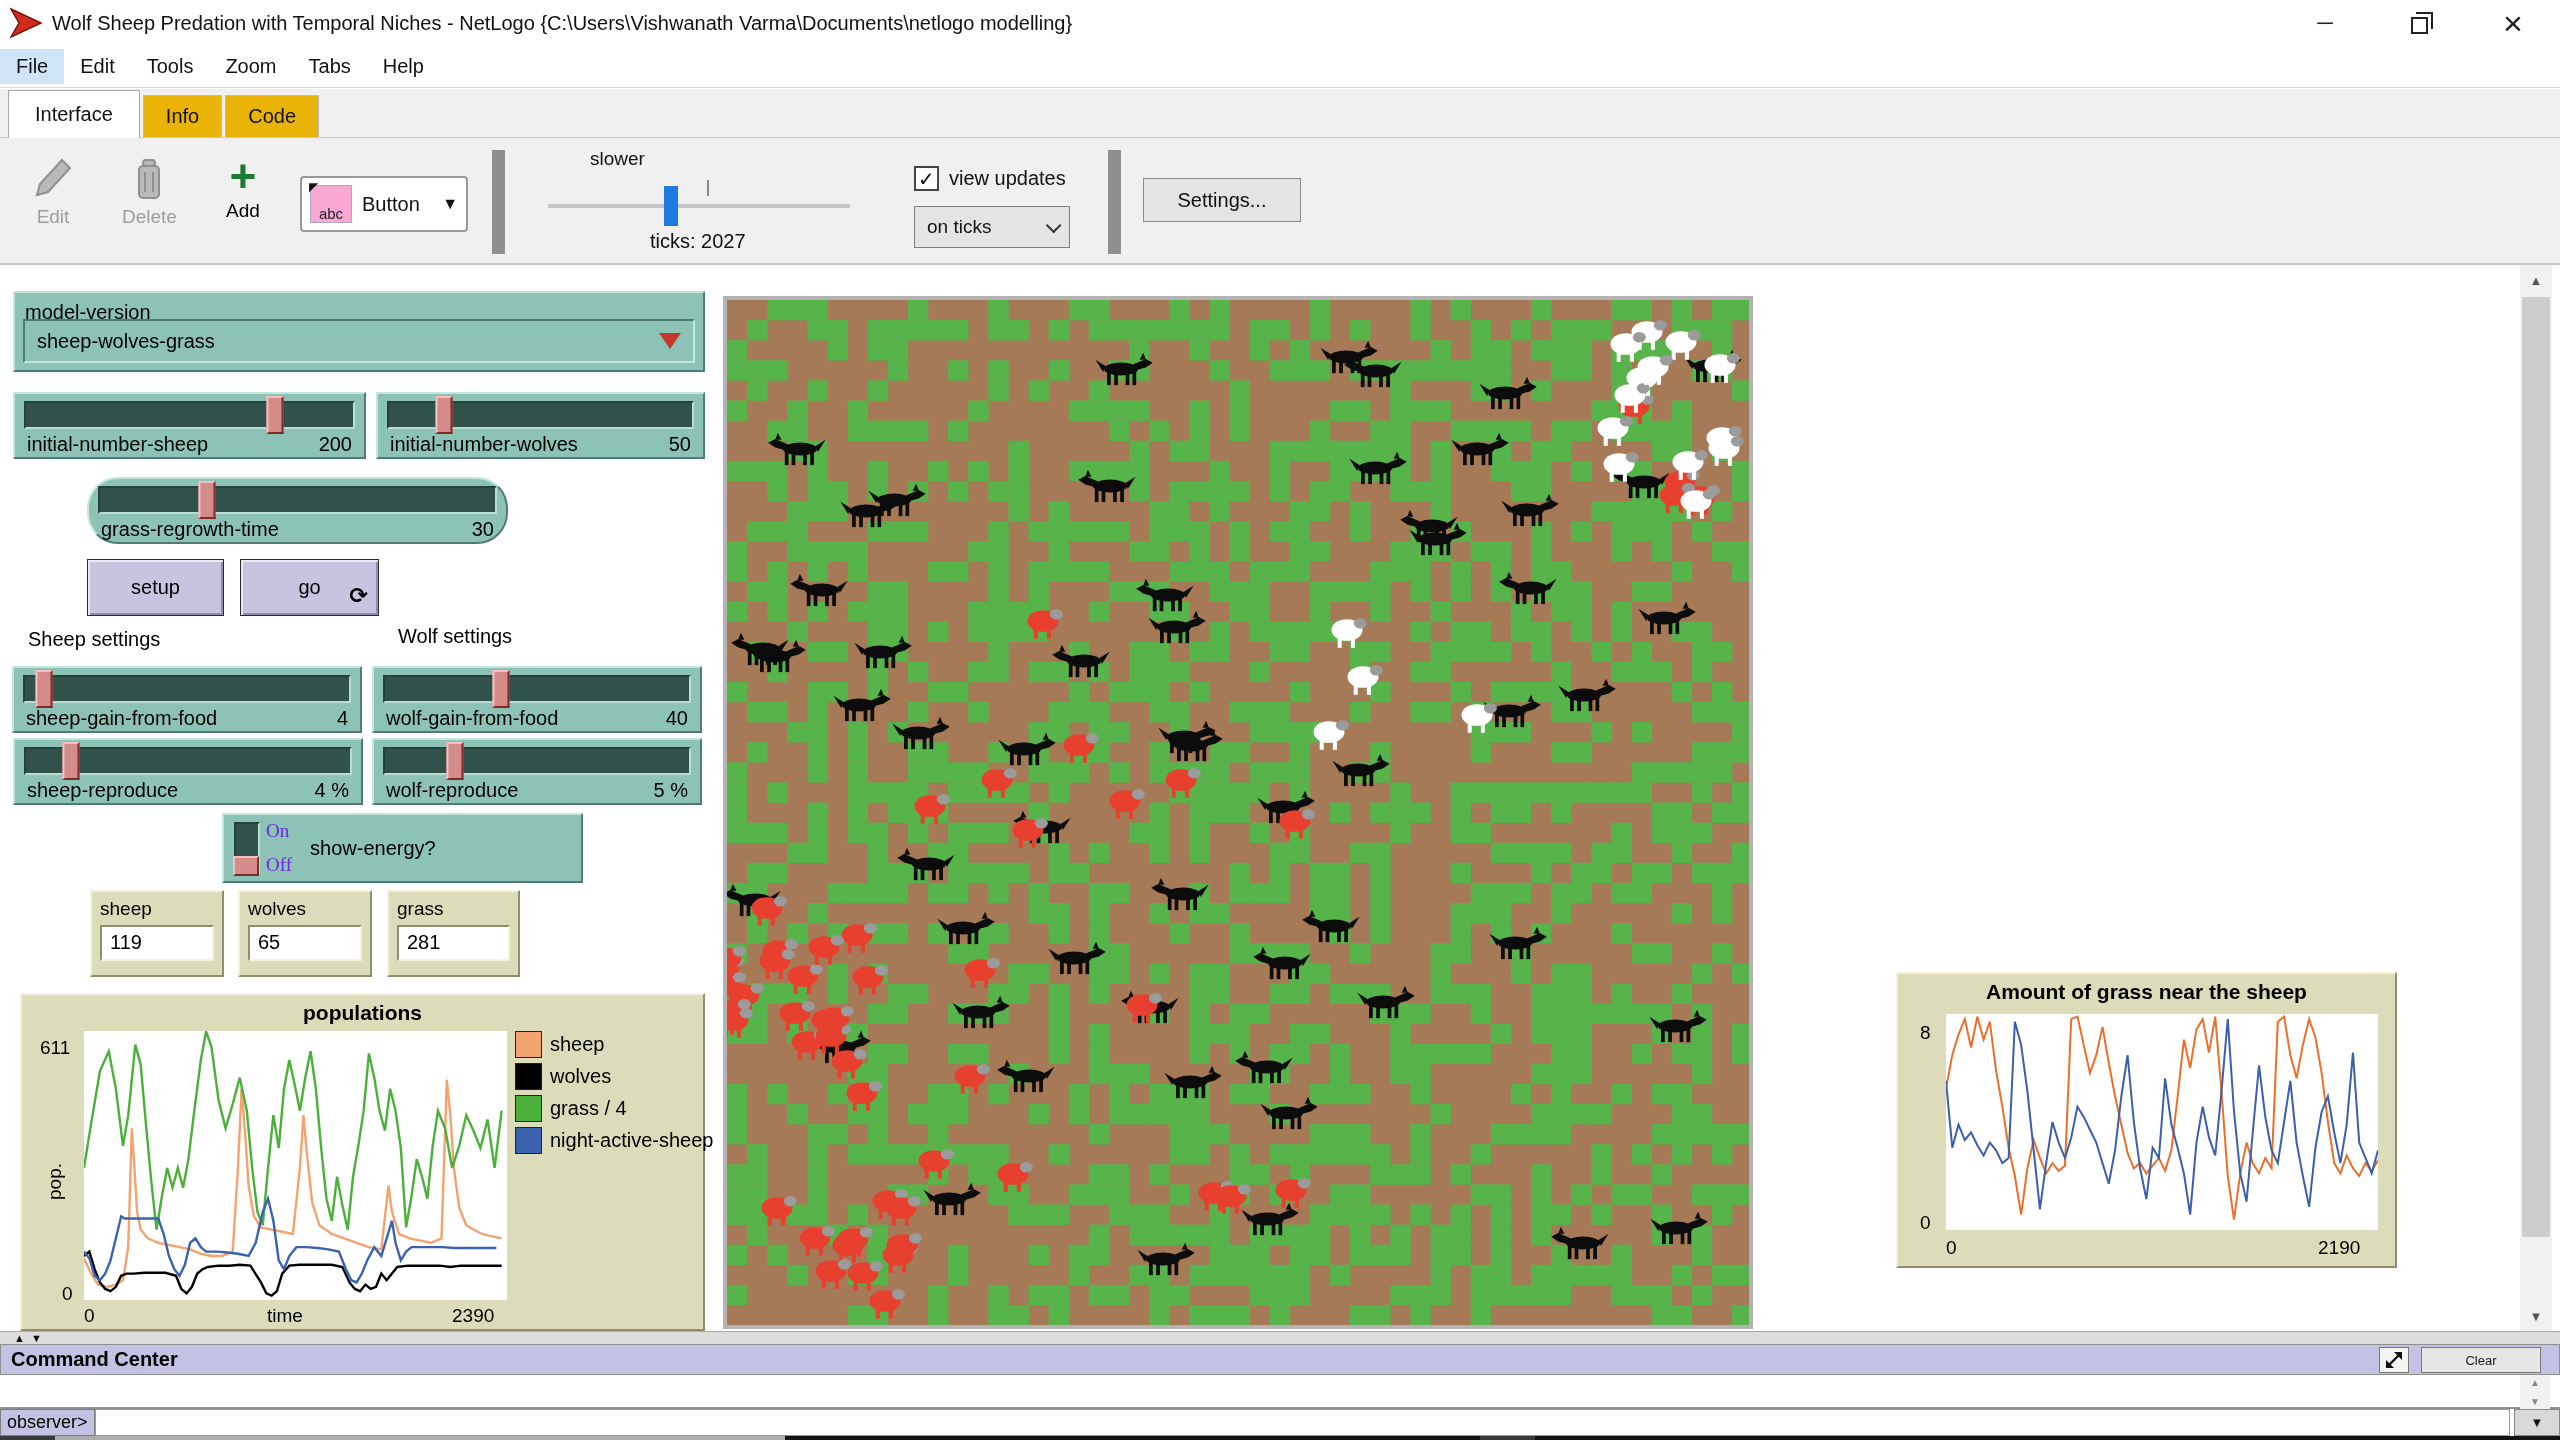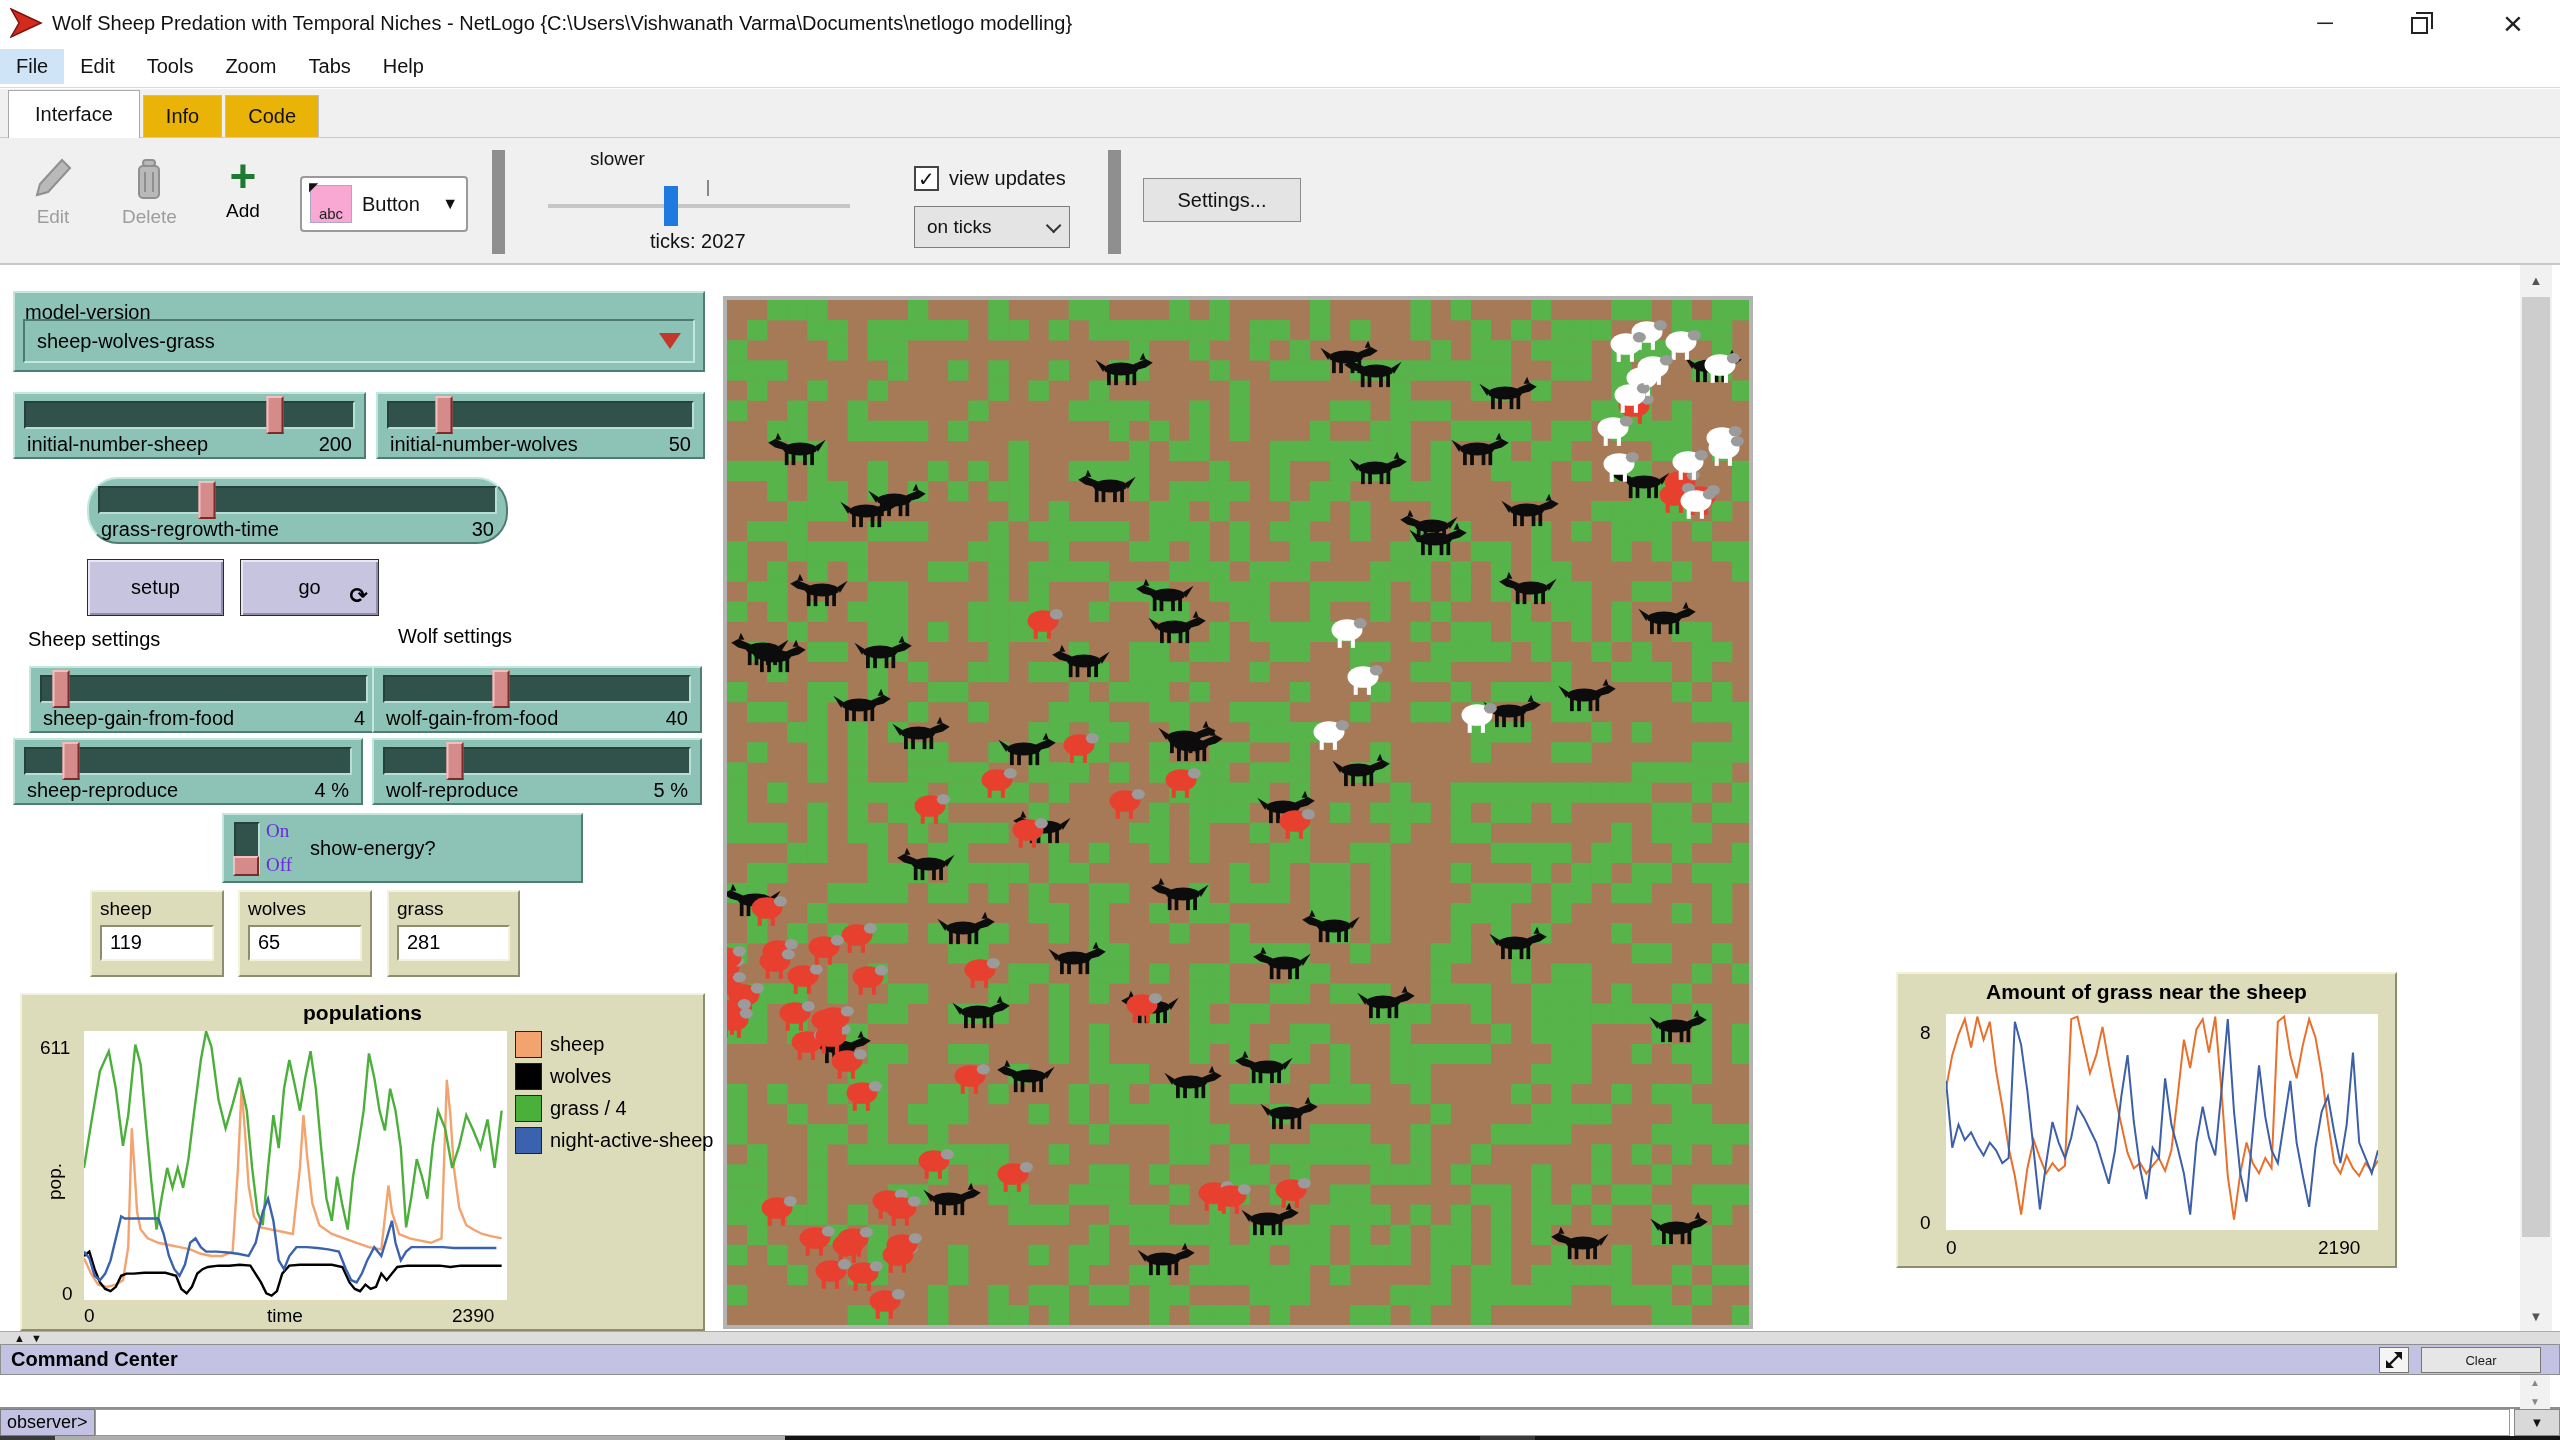--- a/index.html
+++ b/index.html
@@ -280,21 +280,21 @@
       <span>setup</span>
     </div>
     <div class="purple-btn" style="left:240px; top:294px; width:139px; height:57px;">
       <span>go</span>
       <span class="go-loop">⟳</span>
     </div>
 
     <span class="section-label" style="left:28px; top:363px;">Sheep settings</span>
     <span class="section-label" style="left:398px; top:360px;">Wolf settings</span>
 
-    <div class="teal nl-slider" style="left:29px; top:401px; width:350px; height:67px;">
+    <div class="teal nl-slider" style="left:12px; top:401px; width:350px; height:67px;">
       <div class="slider-track">
           <div class="slider-thumb" style="left: 6%;"></div>
         </div>
       <div class="slider-row">
           <span>sheep-gain-from-food</span>
           <span>4</span>
         </div>
     </div>
     <div class="teal nl-slider" style="left:372px; top:401px; width:330px; height:67px;">
       <div class="slider-track">

